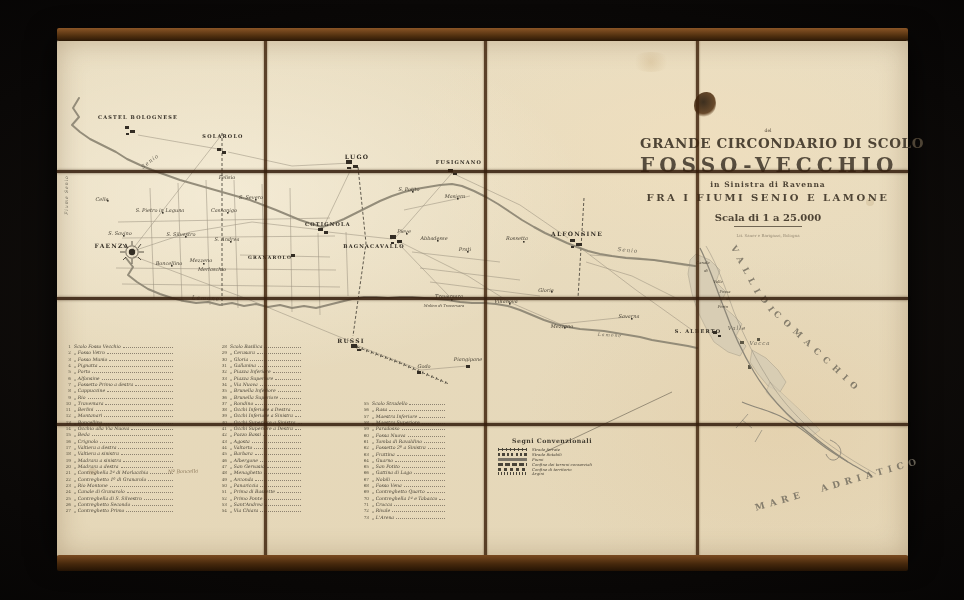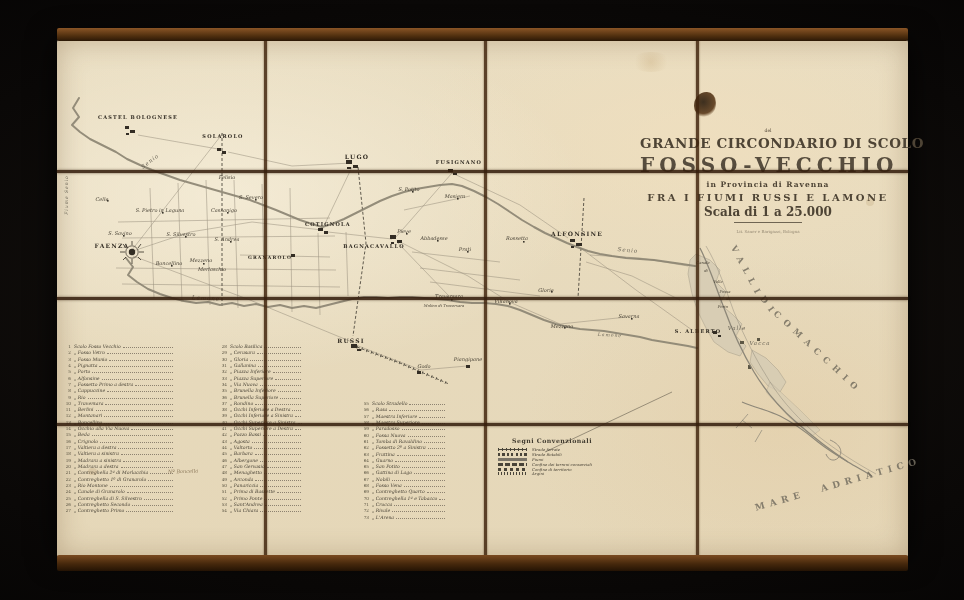--- a/index.html
+++ b/index.html
@@ -31,21 +31,21 @@
   .fox1{left:88px;top:468px;width:9px;height:7px;border-radius:50%;background:rgba(150,110,60,.16);}
   .fox2{left:866px;top:198px;width:8px;height:8px;border-radius:50%;background:rgba(150,110,60,.14);}
   
   .title-block{position:absolute;z-index:3;left:640px;top:127px;width:256px;text-align:center;color:#4e4435;}
   .t-pianta{display:block;font-size:8px;letter-spacing:4px;font-weight:bold;}
   .t-del{display:block;font-size:4.5px;margin-top:1px;}
   .t-line1{display:block;font-size:13.5px;font-weight:bold;letter-spacing:.6px;margin-top:2px;white-space:nowrap;}
   .t-line2{display:block;font-size:20px;font-weight:bold;letter-spacing:5px;margin-top:2px;color:#574d3e;white-space:nowrap;}
   .t-line3{display:block;font-size:7.5px;font-weight:bold;margin-top:3px;letter-spacing:1px;}
   .t-line4{display:block;font-size:10px;font-weight:bold;letter-spacing:2.5px;margin-top:3px;white-space:nowrap;}
-  .t-scala{display:block;font-size:12px;font-weight:bold;margin-top:2px;}
+  .t-scala{display:block;font-size:10px;font-weight:bold;margin-top:9px;}
   .t-rule{width:68px;border:none;border-top:1px solid #6f6553;margin:3px auto 0;}
   .t-imprint{display:block;font-size:4px;color:#978b75;margin-top:6px;}
   
   .scoli-heading{position:absolute;z-index:3;left:113px;top:329px;font-size:10px;font-weight:bold;
     letter-spacing:.8px;color:#3a3429;white-space:nowrap;}
   .scoli-col{position:absolute;z-index:3;}
   .scolo-row{display:flex;align-items:baseline;height:6.32px;font-size:4.6px;color:#474135;font-style:italic;}
   .scolo-row .num{width:9px;flex:none;text-align:right;margin-right:3px;font-style:normal;font-size:4.2px;color:#5a5442;}
   .scolo-row .nm{white-space:nowrap;}
   .scolo-row .lead{flex:1;min-width:4px;border-bottom:1px dotted #8d8270;margin:0 1px 1.2px 2px;height:1px;}
@@ -200,22 +200,22 @@
       <rect x="227" y="212" width="1.6" height="1.6"></rect>
         <rect x="255" y="199" width="1.6" height="1.6"></rect>
     </g>
     <line x1="545" y1="452" x2="672" y2="392" stroke="#776e5d" stroke-width="0.7"></line>
   </svg>
 
   <div class="title-block">
     <span class="t-del">del</span>
     <span class="t-line1">GRANDE CIRCONDARIO DI SCOLO</span>
     <span class="t-line2">FOSSO-VECCHIO</span>
-    <span class="t-line3">in Provincia di Ravenna</span>
-    <span class="t-line4">FRA I FIUMI RUSSI E LAMONE</span>
+    <span class="t-line3">in Sinistra di Ravenna</span>
+    <span class="t-line4">FRA I FIUMI SENIO E LAMONE</span>
     <span class="t-scala">Scala di 1 a 25.000</span>
     <hr class="t-rule">
     <span class="t-imprint">Lit. Sauer e Barigazzi, Bologna</span>
   </div>
 
   <div class="scoli-col" style="left:62px;top:344px;width:112px">
 
   <div class="scolo-row">
         <span class="num">1</span>
         <span class="nm">Scolo Fosso Vecchio</span>

